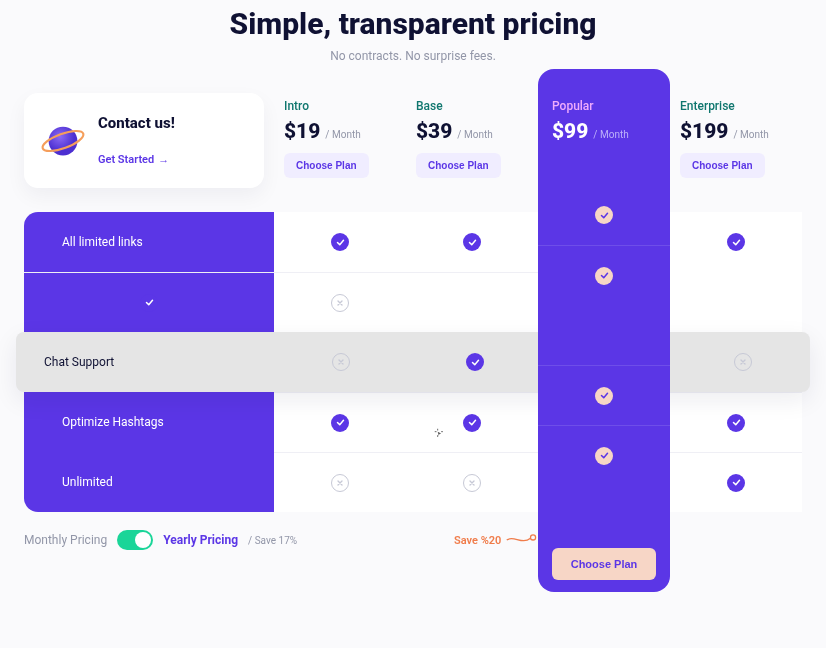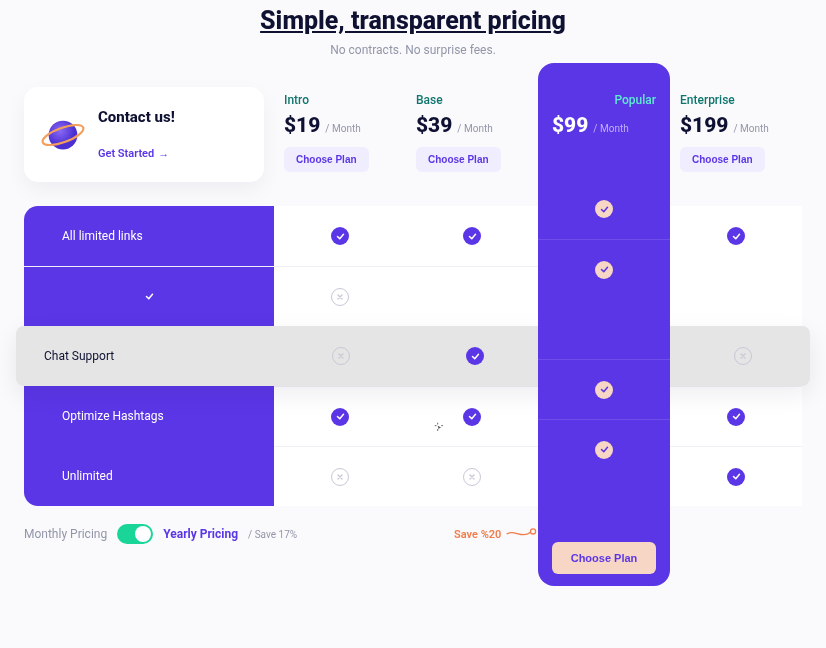--- a/index.html
+++ b/index.html
@@ -6,21 +6,21 @@
   body {
     font-family: -apple-system, BlinkMacSystemFont, "Segoe UI", Roboto, sans-serif;
     background: #fafafc;
     width: 826px;
     height: 648px;
     overflow: hidden;
     color: #0f1133;
   }
   .page { padding: 0 24px 0 24px; }
   .heading { text-align: center; padding-top: 6px; }
-  .heading h1 { font-size: 25px; font-weight: 800; color: #0f1133; text-decoration: underline; }
+  .heading h1 { font-size: 30px; font-weight: 800; color: #0f1133; }
   .heading p { font-size: 12px; color: #9296a8; margin-top: 8px; }
 
   .grid {
     margin-top: 30px;
     display: grid;
     grid-template-columns: 250px 1fr 1fr 1fr 1fr;
     position: relative;
   }
 
   
@@ -65,21 +65,21 @@
     width: calc((100% - 250px)/4);
     top: -24px;
     bottom: -80px;
     background: #5b36e6;
     border-radius: 16px;
     z-index: 5;
     color: #fff;
     pointer-events: none;
   }
   .popular-inner { padding: 30px 14px 0 14px; pointer-events: auto; }
-  .popular-col .plan-name { color: #5eead4; text-align: right; }
+  .popular-col .plan-name { color: #f0abfc; }
   .popular-col .plan-price .amount { color: #fff; }
   .popular-col .plan-price .per { color: #bdb1fa; }
 
   
   .feat-area {
     grid-column: 1 / span 5;
     margin-top: 24px;
     position: relative;
   }
   .purple-bg {

